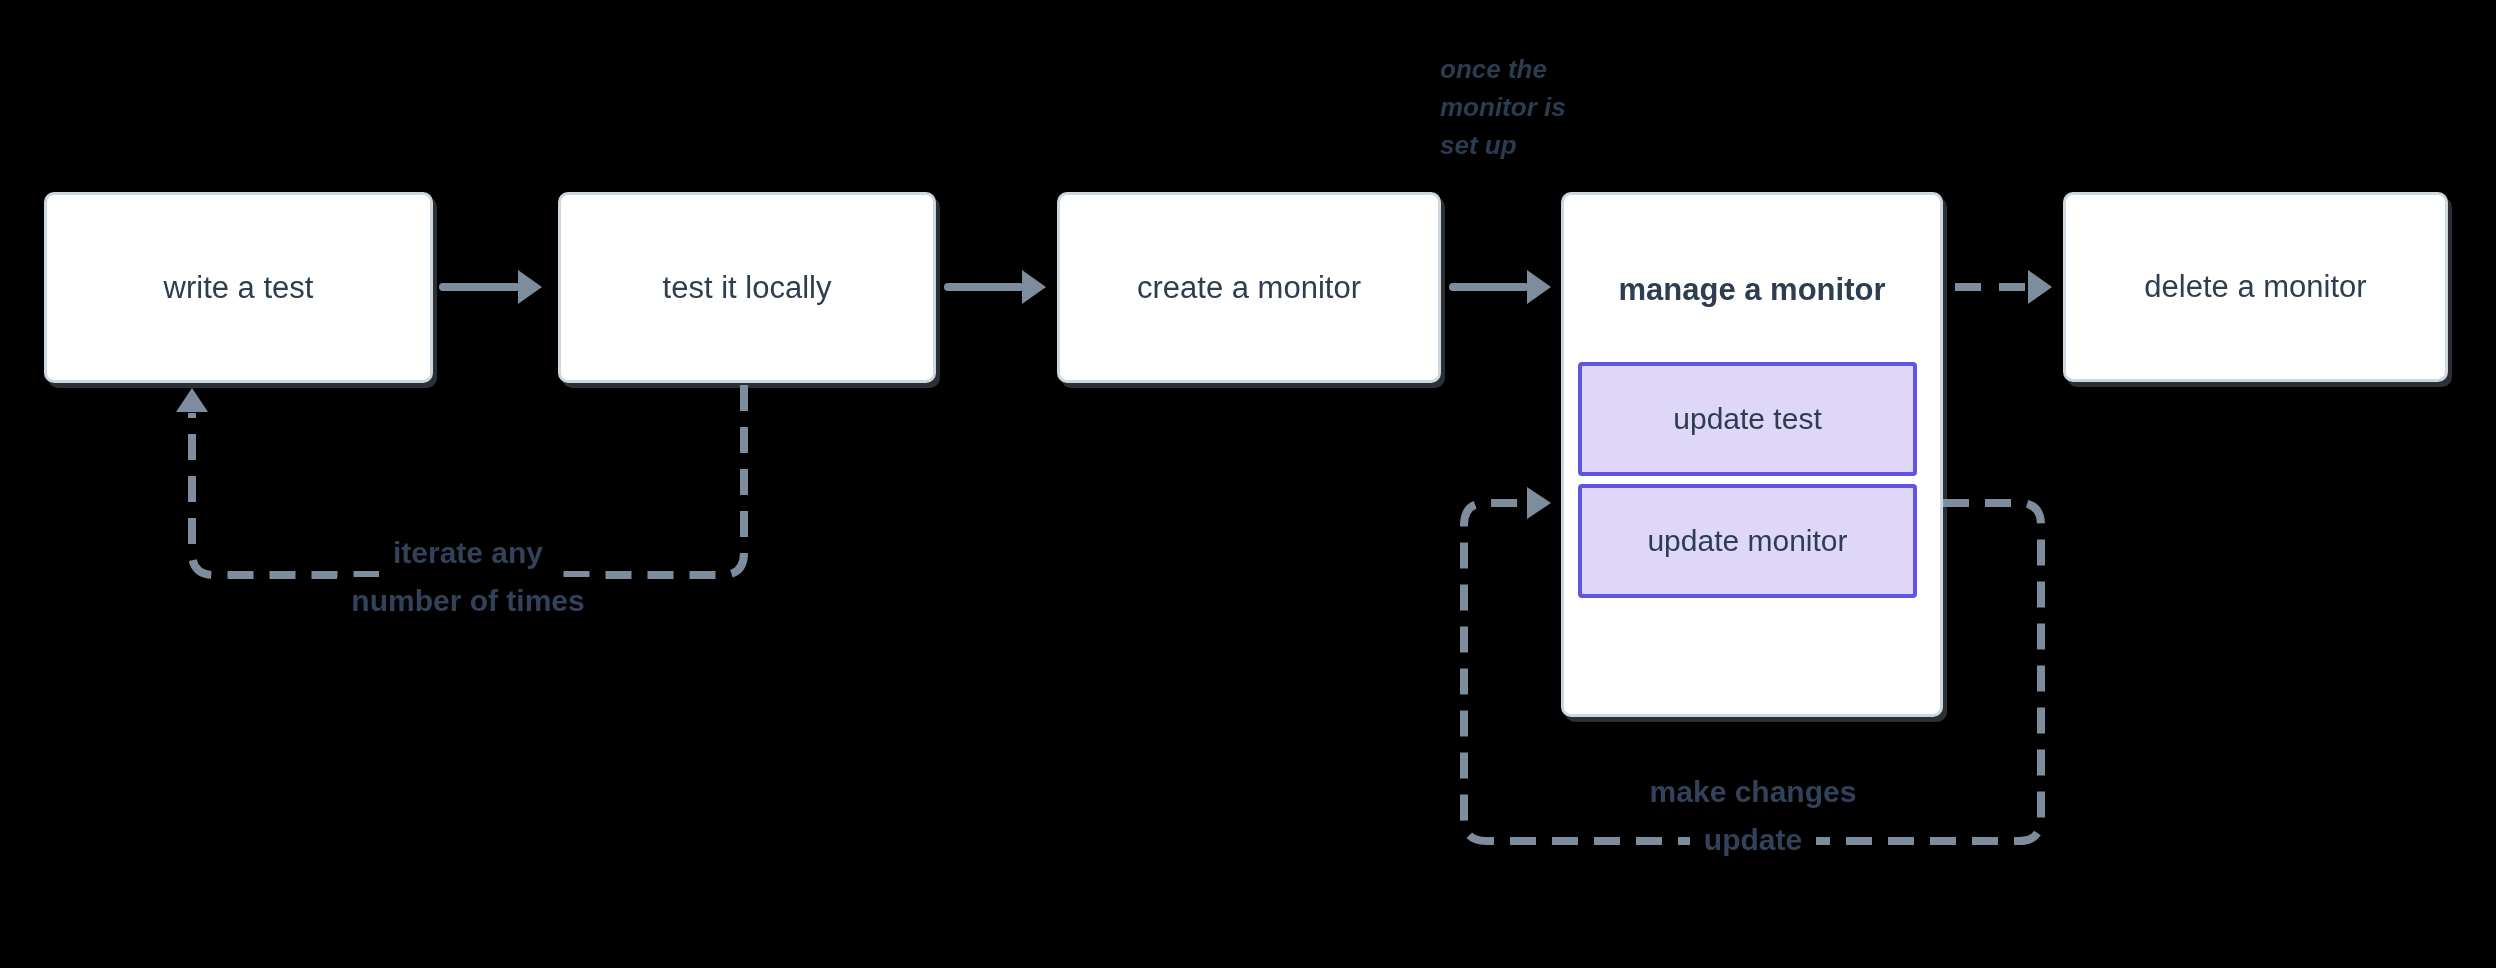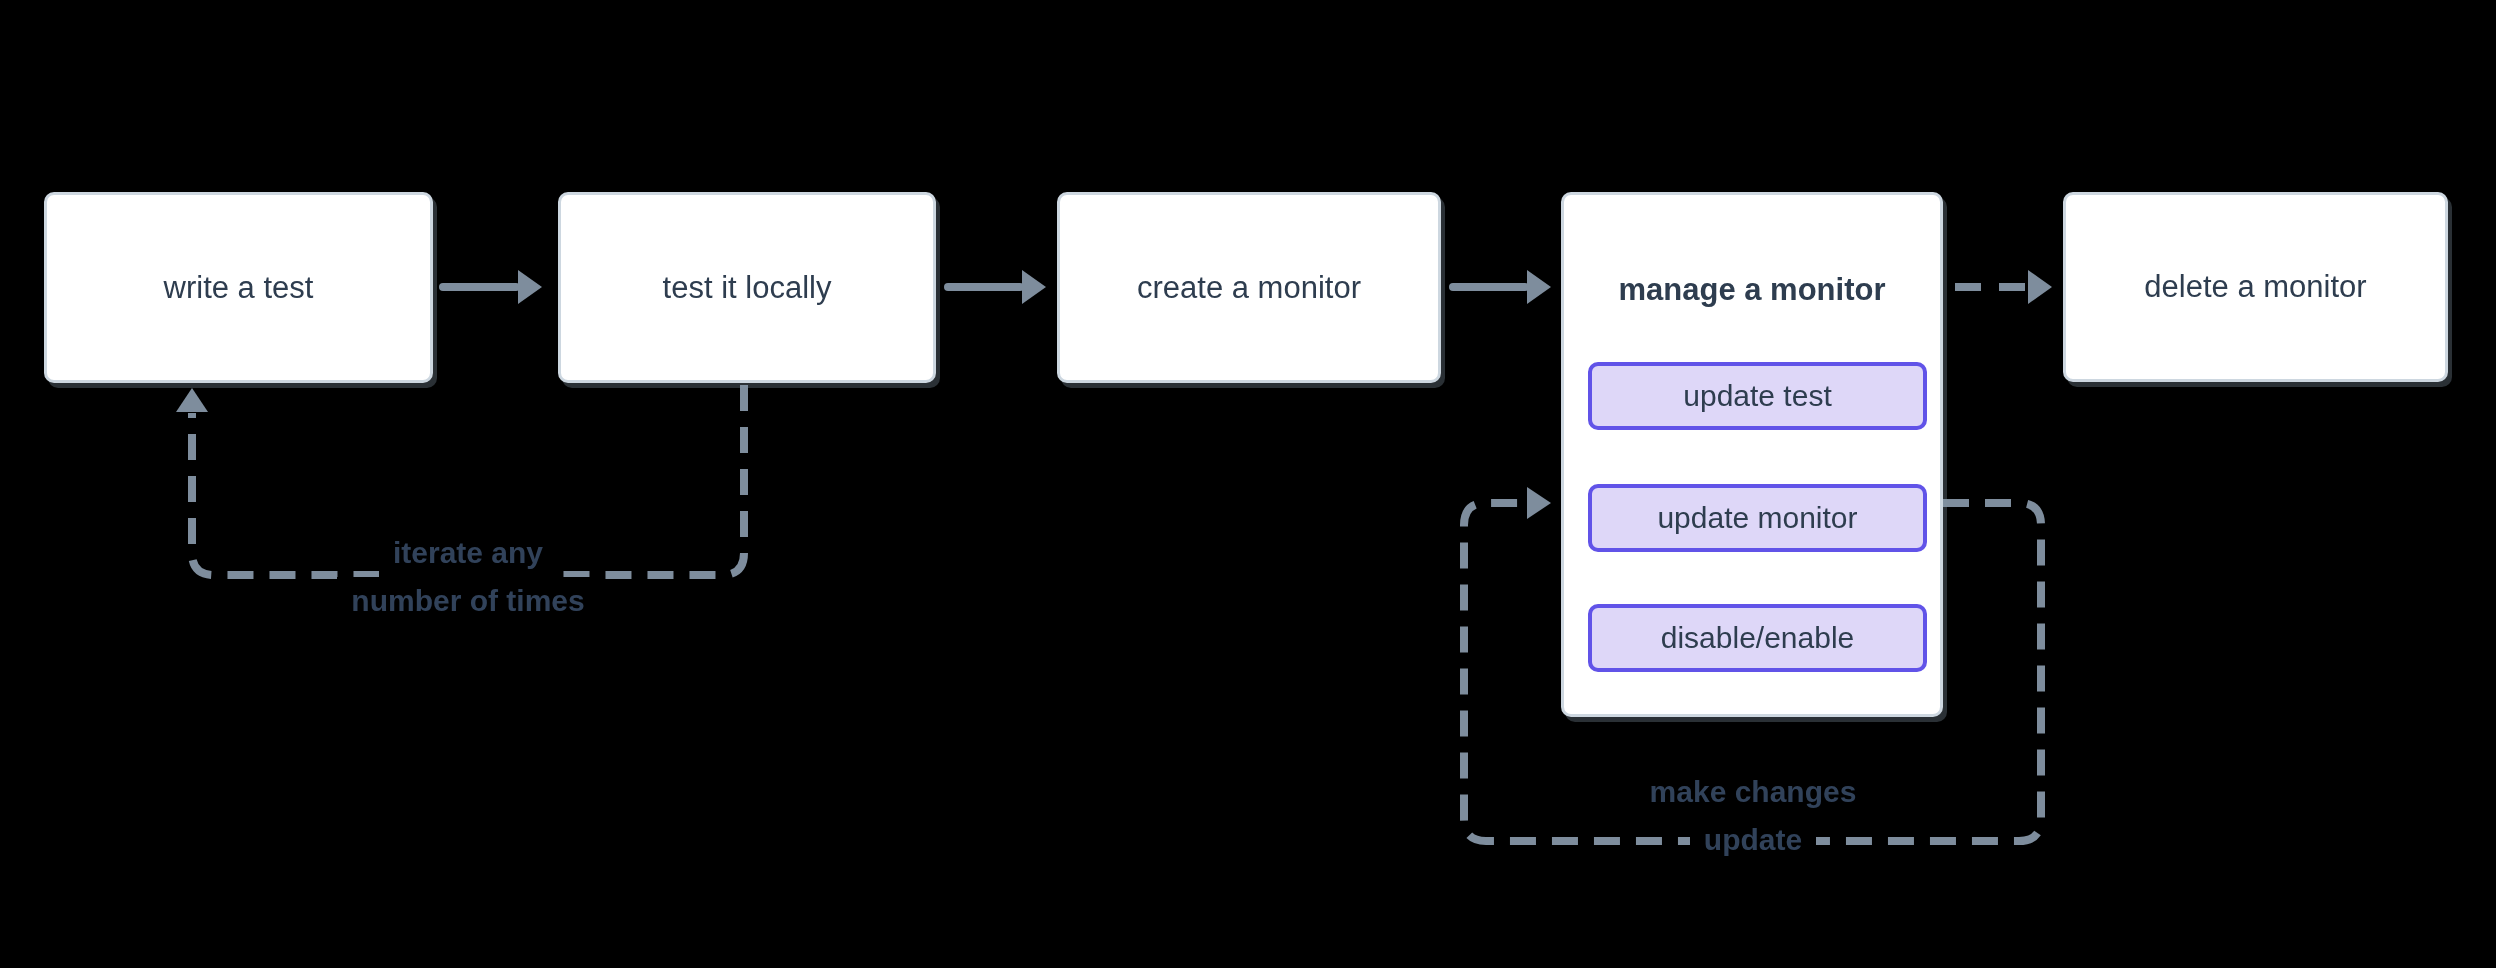--- a/index.html
+++ b/index.html
@@ -24,24 +24,24 @@
     display:flex; align-items:center; justify-content:center;
     color:var(--box-text); font-size:31px; font-weight:400;
   }
   .node-label{white-space:nowrap;}
   .manage-label{
     position:absolute; left:0; top:0; width:100%; height:190px;
     display:flex; align-items:center; justify-content:center;
     color:var(--box-text); font-size:31px; white-space:nowrap;font-weight:bold;
   }
   .sub-btn{
-    position:absolute; box-sizing:border-box; left:24px; width:339px; height:68px;
+    position:absolute; box-sizing:border-box; left:14px; width:339px; height:114px;
     background:var(--button-fill);
     border:4px solid var(--button-border);
-    border-radius:10px;
+    border-radius:4px;
     display:flex; align-items:center; justify-content:center;
     color:var(--box-text); font-size:30px; white-space:nowrap;
   }
   .annotation{
     position:absolute; z-index:1;
     color:var(--note-text); font-size:26px; font-weight:700; font-style:italic;
     line-height:38px; white-space:nowrap;
   }
   .loop-label{
     position:absolute; z-index:2; text-align:center;
@@ -91,30 +91,32 @@
   </div>
 
   <div class="node" style="left:1561px;top:192px;width:382px;height:525px;">
     <div class="manage-label">manage a monitor</div>
     <div class="sub-btn" style="top:167px;">
       <span>update test</span>
     </div>
     <div class="sub-btn" style="top:289px;">
       <span>update monitor</span>
     </div>
-    <div class="sub-btn" style="top:409px;">
-      <span>disable/enable</span>
-    </div>
   </div>
 
   <div class="node" style="left:2063px;top:192px;width:385px;height:190px;">
     <span class="node-label">delete a monitor</span>
   </div>
 
 
+  <div class="annotation" style="left:1440px;top:50px;">
+    <div>once the</div>
+    <div>monitor is</div>
+    <div>set up</div>
+  </div>
 
   <div class="loop-label" style="left:268px;top:529px;width:400px;">
     <div class="line"><span>iterate any</span></div>
     <div class="line"><span>number of times</span></div>
   </div>
 
   <div class="loop-label" style="left:1553px;top:768px;width:400px;">
     <div class="line"><span>make changes</span></div>
     <div class="line"><span>update</span></div>
   </div>

